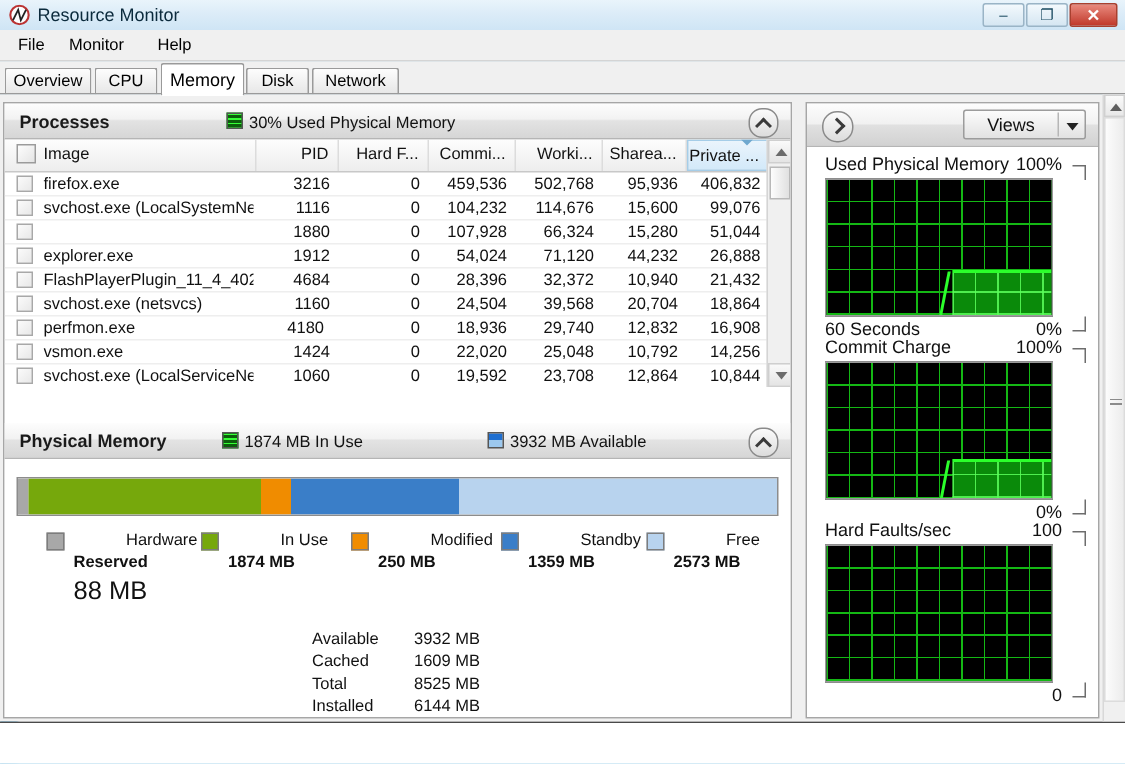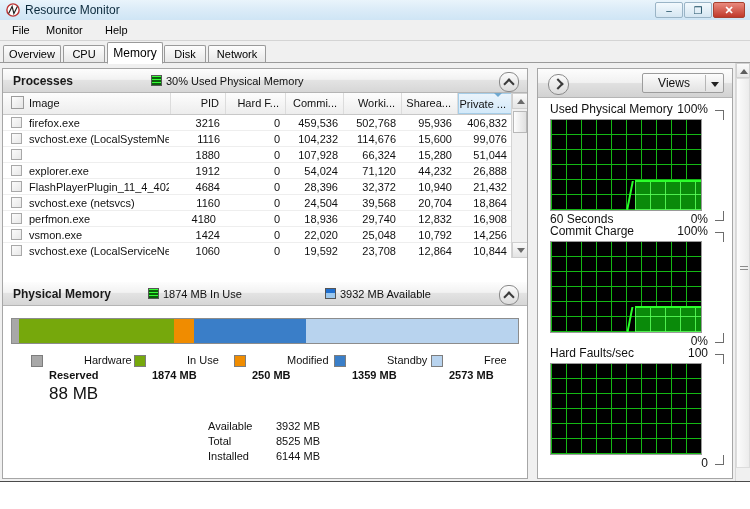--- a/index.html
+++ b/index.html
@@ -403,20 +403,24 @@
             <span class="lab2">2573 MB</span>
           </div>
         </div>
 
         <div id="summary">
           <div class="srow">
             <span class="k">Available</span>
             <span class="v">3932 MB</span>
           </div>
           <div class="srow">
+            <span class="k">Cached</span>
+            <span class="v">1609 MB</span>
+          </div>
+          <div class="srow">
             <span class="k">Total</span>
             <span class="v">8525 MB</span>
           </div>
           <div class="srow">
             <span class="k">Installed</span>
             <span class="v">6144 MB</span>
           </div>
         </div>
       </div>
     </div>

